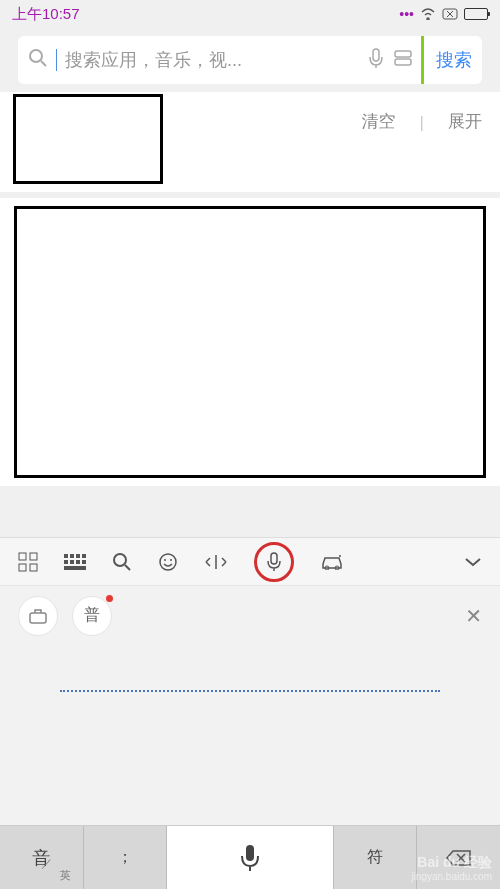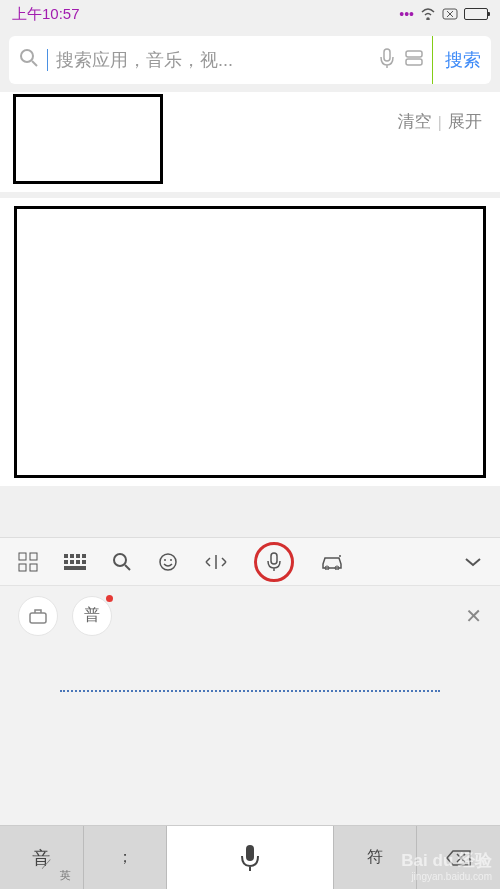--- a/index.html
+++ b/index.html
@@ -6,31 +6,31 @@
     body { width: 500px; height: 889px; background: #f0f0f0; font-family: -apple-system, sans-serif; position: relative; overflow: hidden; }
     
     .status-bar { height: 28px; background: #f0f0f0; display: flex; justify-content: space-between; align-items: center; padding: 0 12px; font-size: 14px; color: #a21caf; }
     .status-left { font-size: 15px; }
     .status-right { display: flex; align-items: center; gap: 6px; }
     .status-icon { display: inline-flex; }
     .battery { width: 24px; height: 12px; border: 1px solid #333; border-radius: 2px; position: relative; }
     .battery::after { content: ''; position: absolute; right: -3px; top: 3px; width: 2px; height: 4px; background: #333; border-radius: 0 1px 1px 0; }
     .battery-fill { width: 50%; height: 100%; background: #f5a623; border-radius: 1px; }
     
-    .search-bar { margin: 8px 9px; background: #fff; border-radius: 6px; display: flex; align-items: center; height: 48px; padding: 0 10px; gap: 8px; }
+    .search-bar { margin: 8px 18px; background: #fff; border-radius: 6px; display: flex; align-items: center; height: 48px; padding: 0 10px; gap: 8px; }
     .search-icon-svg { color: #999; }
     .search-input { flex: 1; border: none; outline: none; font-size: 18px; color: #333; }
     .search-input::placeholder { color: #999; }
     .search-cursor { width: 1px; height: 22px; background: #4a90e2; }
-    .search-btn { color: #3d8af7; font-size: 18px; padding-left: 12px; border-left: 1px solid #84cc16; height: 100%; display: flex; align-items: center; }
+    .search-btn { color: #3d8af7; font-size: 18px; padding-left: 12px; border-left: 3px solid #84cc16; height: 100%; display: flex; align-items: center; }
     
     .content-area { background: #fff; margin: 0; }
     .top-box-area { background: #fff; padding: 8px 0 8px 0; position: relative; height: 100px; }
     .black-box-1 { position: absolute; left: 13px; top: 2px; width: 150px; height: 90px; border: 3px solid #000; background: #fff; }
-    .top-actions { position: absolute; right: 18px; top: 18px; display: flex; gap: 6px; align-items: flex-end; color: #888; font-size: 17px; }
+    .top-actions { position: absolute; right: 18px; top: 18px; display: flex; gap: 24px; align-items: flex-end; color: #888; font-size: 17px; }
     .divider-v { color: #ccc; }
     
     .spacer-thin { height: 6px; background: #f0f0f0; }
     .main-box-area { background: #fff; padding: 8px 0; }
     .black-box-2 { margin: 0 auto; width: 472px; height: 272px; border: 3px solid #000; background: #fff; }
     
     .keyboard-panel { position: absolute; bottom: 0; left: 0; right: 0; background: #f2f2f2; }
     .kb-toolbar { height: 48px; display: flex; align-items: center; justify-content: space-between; padding: 0 18px; border-top: 1px solid #ddd; background: #f6f6f6; }
     .kb-tool-group { display: flex; align-items: center; gap: 26px; }
     .kb-tool { color: #555; display: flex; align-items: center; justify-content: center; }
@@ -47,21 +47,21 @@
     .kb-bottom { height: 64px; display: flex; border-top: 1px solid #ccc; margin-top: 90px; }
     .kb-key { flex: 1; display: flex; align-items: center; justify-content: center; background: #d7d7d7; border-right: 1px solid #bbb; color: #444; font-size: 16px; position: relative; }
     .kb-key-main { flex: 2; background: #fff; }
     .kb-key:last-child { border-right: none; }
     .lang-key { flex-direction: column; line-height: 1; }
     .lang-main { font-size: 18px; }
     .lang-sub { font-size: 11px; color: #777; position: absolute; bottom: 8px; right: 12px; }
     .lang-slash { position: absolute; font-size: 11px; color: #777; bottom: 20px; left: 50%; }
     
     .watermark { position: absolute; bottom: 6px; right: 8px; color: rgba(255,255,255,0.6); font-size: 10px; text-align: right; line-height: 1.2; z-index: 100; }
-    .watermark-logo { font-size: 17px; font-weight: bold; margin-top: 37px; }
+    .watermark-logo { font-size: 14px; font-weight: bold; margin-top: 37px; }
   </style>
 </head>
 <body>
 
 <div class="status-bar">
   <span class="status-left">上午10:57</span>
   <div class="status-right">
     <span class="status-icon">•••</span>
     <span class="status-icon">
       <svg width="16" height="12" viewBox="0 0 16 12">

